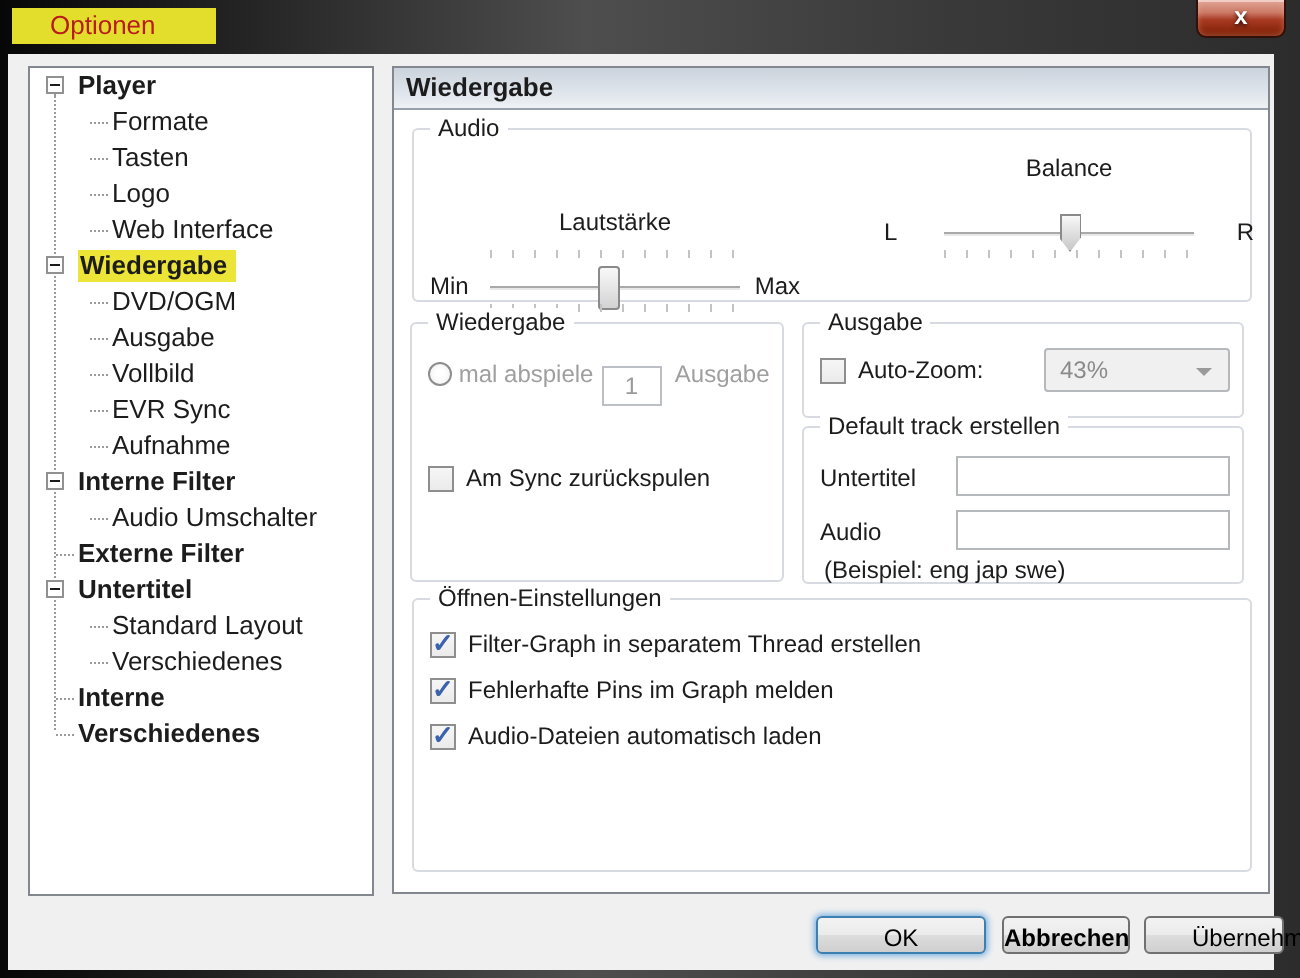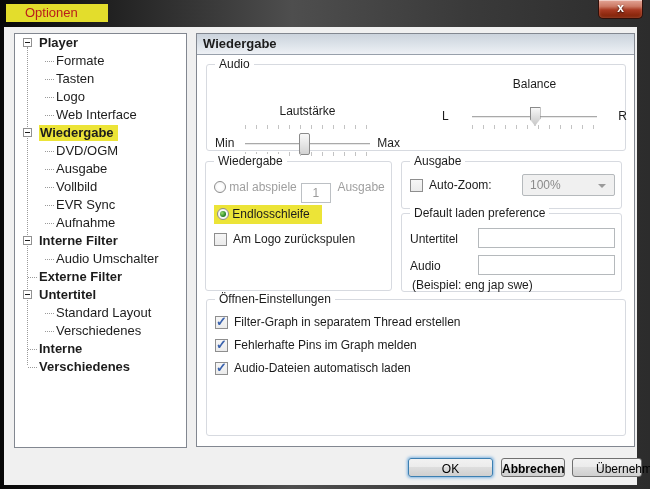--- a/index.html
+++ b/index.html
@@ -185,42 +185,38 @@
         </div>
       </div>
 
       <div class="group g-play">
         <span class="group-label">Wiedergabe</span>
         <div class="row r-times">
           <span class="radio"></span>
           <span>mal abspiele</span><input class="count-input" value="1" style="">
           <span>Ausgabe</span>
         </div>
-        <div class="row r-loop">
-          <span class="hl-chip"><span class="radio sel"></span>
-          <span>Endlosschleife</span></span>
-        </div>
         <div class="row r-rew">
-          <span class="checkbox"></span><span>Am Logo zurückspulen</span>
+          <span class="checkbox"></span><span>Am Sync zurückspulen</span>
         </div>
       </div>
 
       <div class="group g-out">
         <span class="group-label">Ausgabe</span>
         <div class="row r-zoom">
           <span class="checkbox"></span><span>Auto-Zoom:</span>
         </div>
         <div class="select">
-          <span>100%</span>
+          <span>43%</span>
           <span class="select-arrow"></span>
         </div>
       </div>
 
       <div class="group g-track">
-        <span class="group-label">Default laden preference</span>
+        <span class="group-label">Default track erstellen</span>
         <span class="tp-label tp-sub">Untertitel</span>
         <input class="tp-input ti-sub" value="" style="">
         <span class="tp-label tp-aud">Audio</span>
         <input class="tp-input ti-aud" value="" style="">
         <span class="tp-example">(Beispiel: eng jap swe)</span>
       </div>
 
       <div class="group g-open">
         <span class="group-label">Öffnen-Einstellungen</span>
         <div class="os-row os-0">

